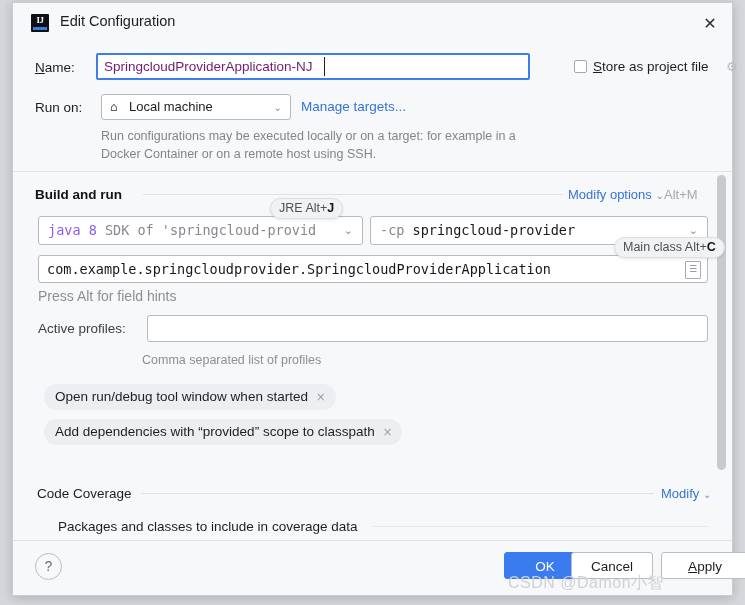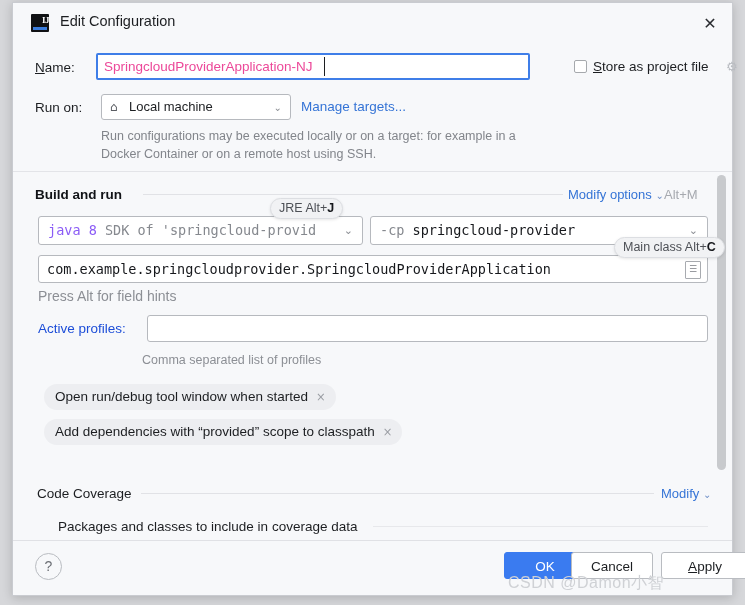--- a/index.html
+++ b/index.html
@@ -34,21 +34,21 @@
   #ij-logo {
     position: absolute;
     left: 18px; top: 11px;
     width: 18px; height: 18px;
     background: #101114;
     border-radius: 1px;
     color: #ffffff;
     font-size: 9px;
     font-weight: bold;
     line-height: 13px;
-    text-align: right;
+    text-align: center;
     letter-spacing: -0.5px;
     font-family: Liberation Serif, serif;
     overflow: hidden;
   }
   #ij-logo::after {
     content: "";
     position: absolute;
     left: 2px; bottom: 2px;
     width: 14px; height: 3px;
     background: #3b7ddd;
@@ -82,21 +82,21 @@
 
   #name-input {
     position: absolute;
     left: 83px; top: 50px;
     width: 434px; height: 27px;
     background: #ffffff;
     border: 2px solid #3f7ee8;
     border-radius: 2px;
     box-sizing: border-box;
     font-size: 13.5px;
-    color: #ec4899;
+    color: #701a75;
     padding: 4px 6px;
     outline: none;
     font-family: "Liberation Sans", sans-serif;
   }
   #caret {
     position: absolute;
     left: 311px; top: 54px;
     width: 1px; height: 19px;
     background: #1c1e21;
   }
@@ -349,21 +349,21 @@
     left: 25px; top: 285px;
     font-size: 14px;
     color: #8c8f95;
   }
 
   
   #profiles-label {
     position: absolute;
     left: 25px; top: 318px;
     font-size: 13.5px;
-    color: #1d4ed8;
+    color: #404040;
   }
   #profiles-input {
     position: absolute;
     left: 134px; top: 312px;
     width: 561px; height: 27px;
     background: #ffffff;
     border: 1px solid #b6b9be;
     border-radius: 3px;
     box-sizing: border-box;
     font-size: 13.5px;

